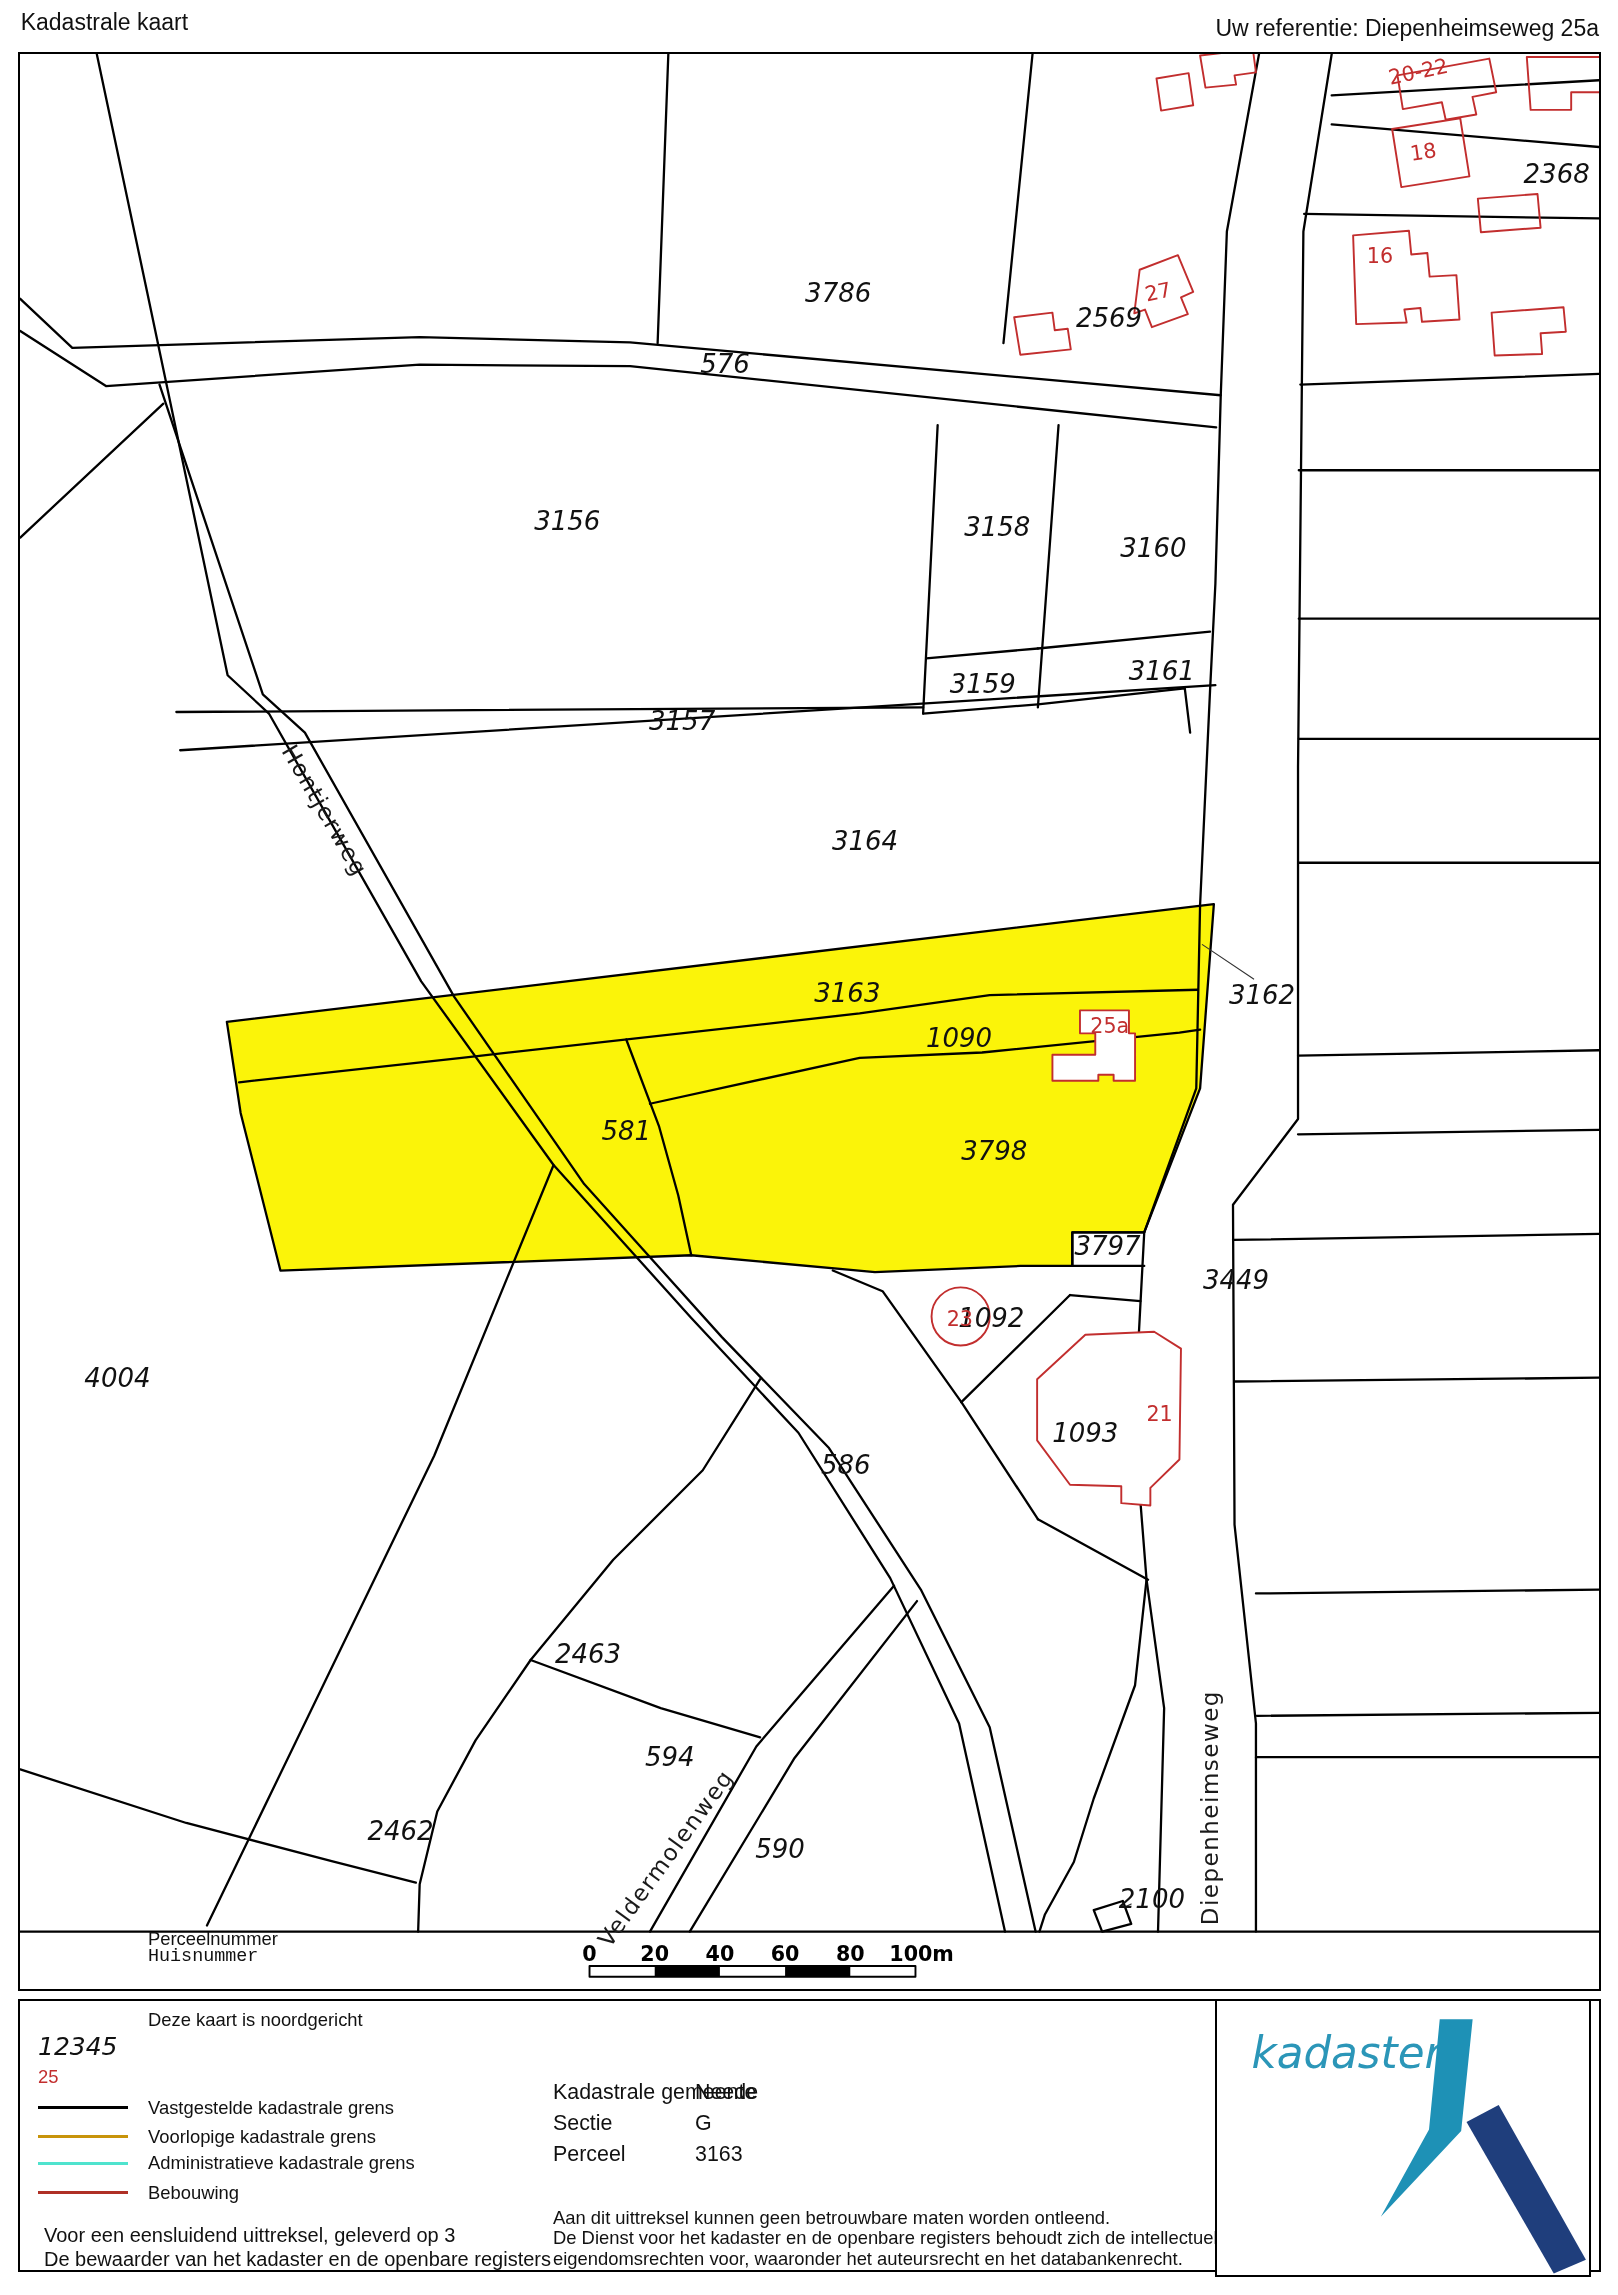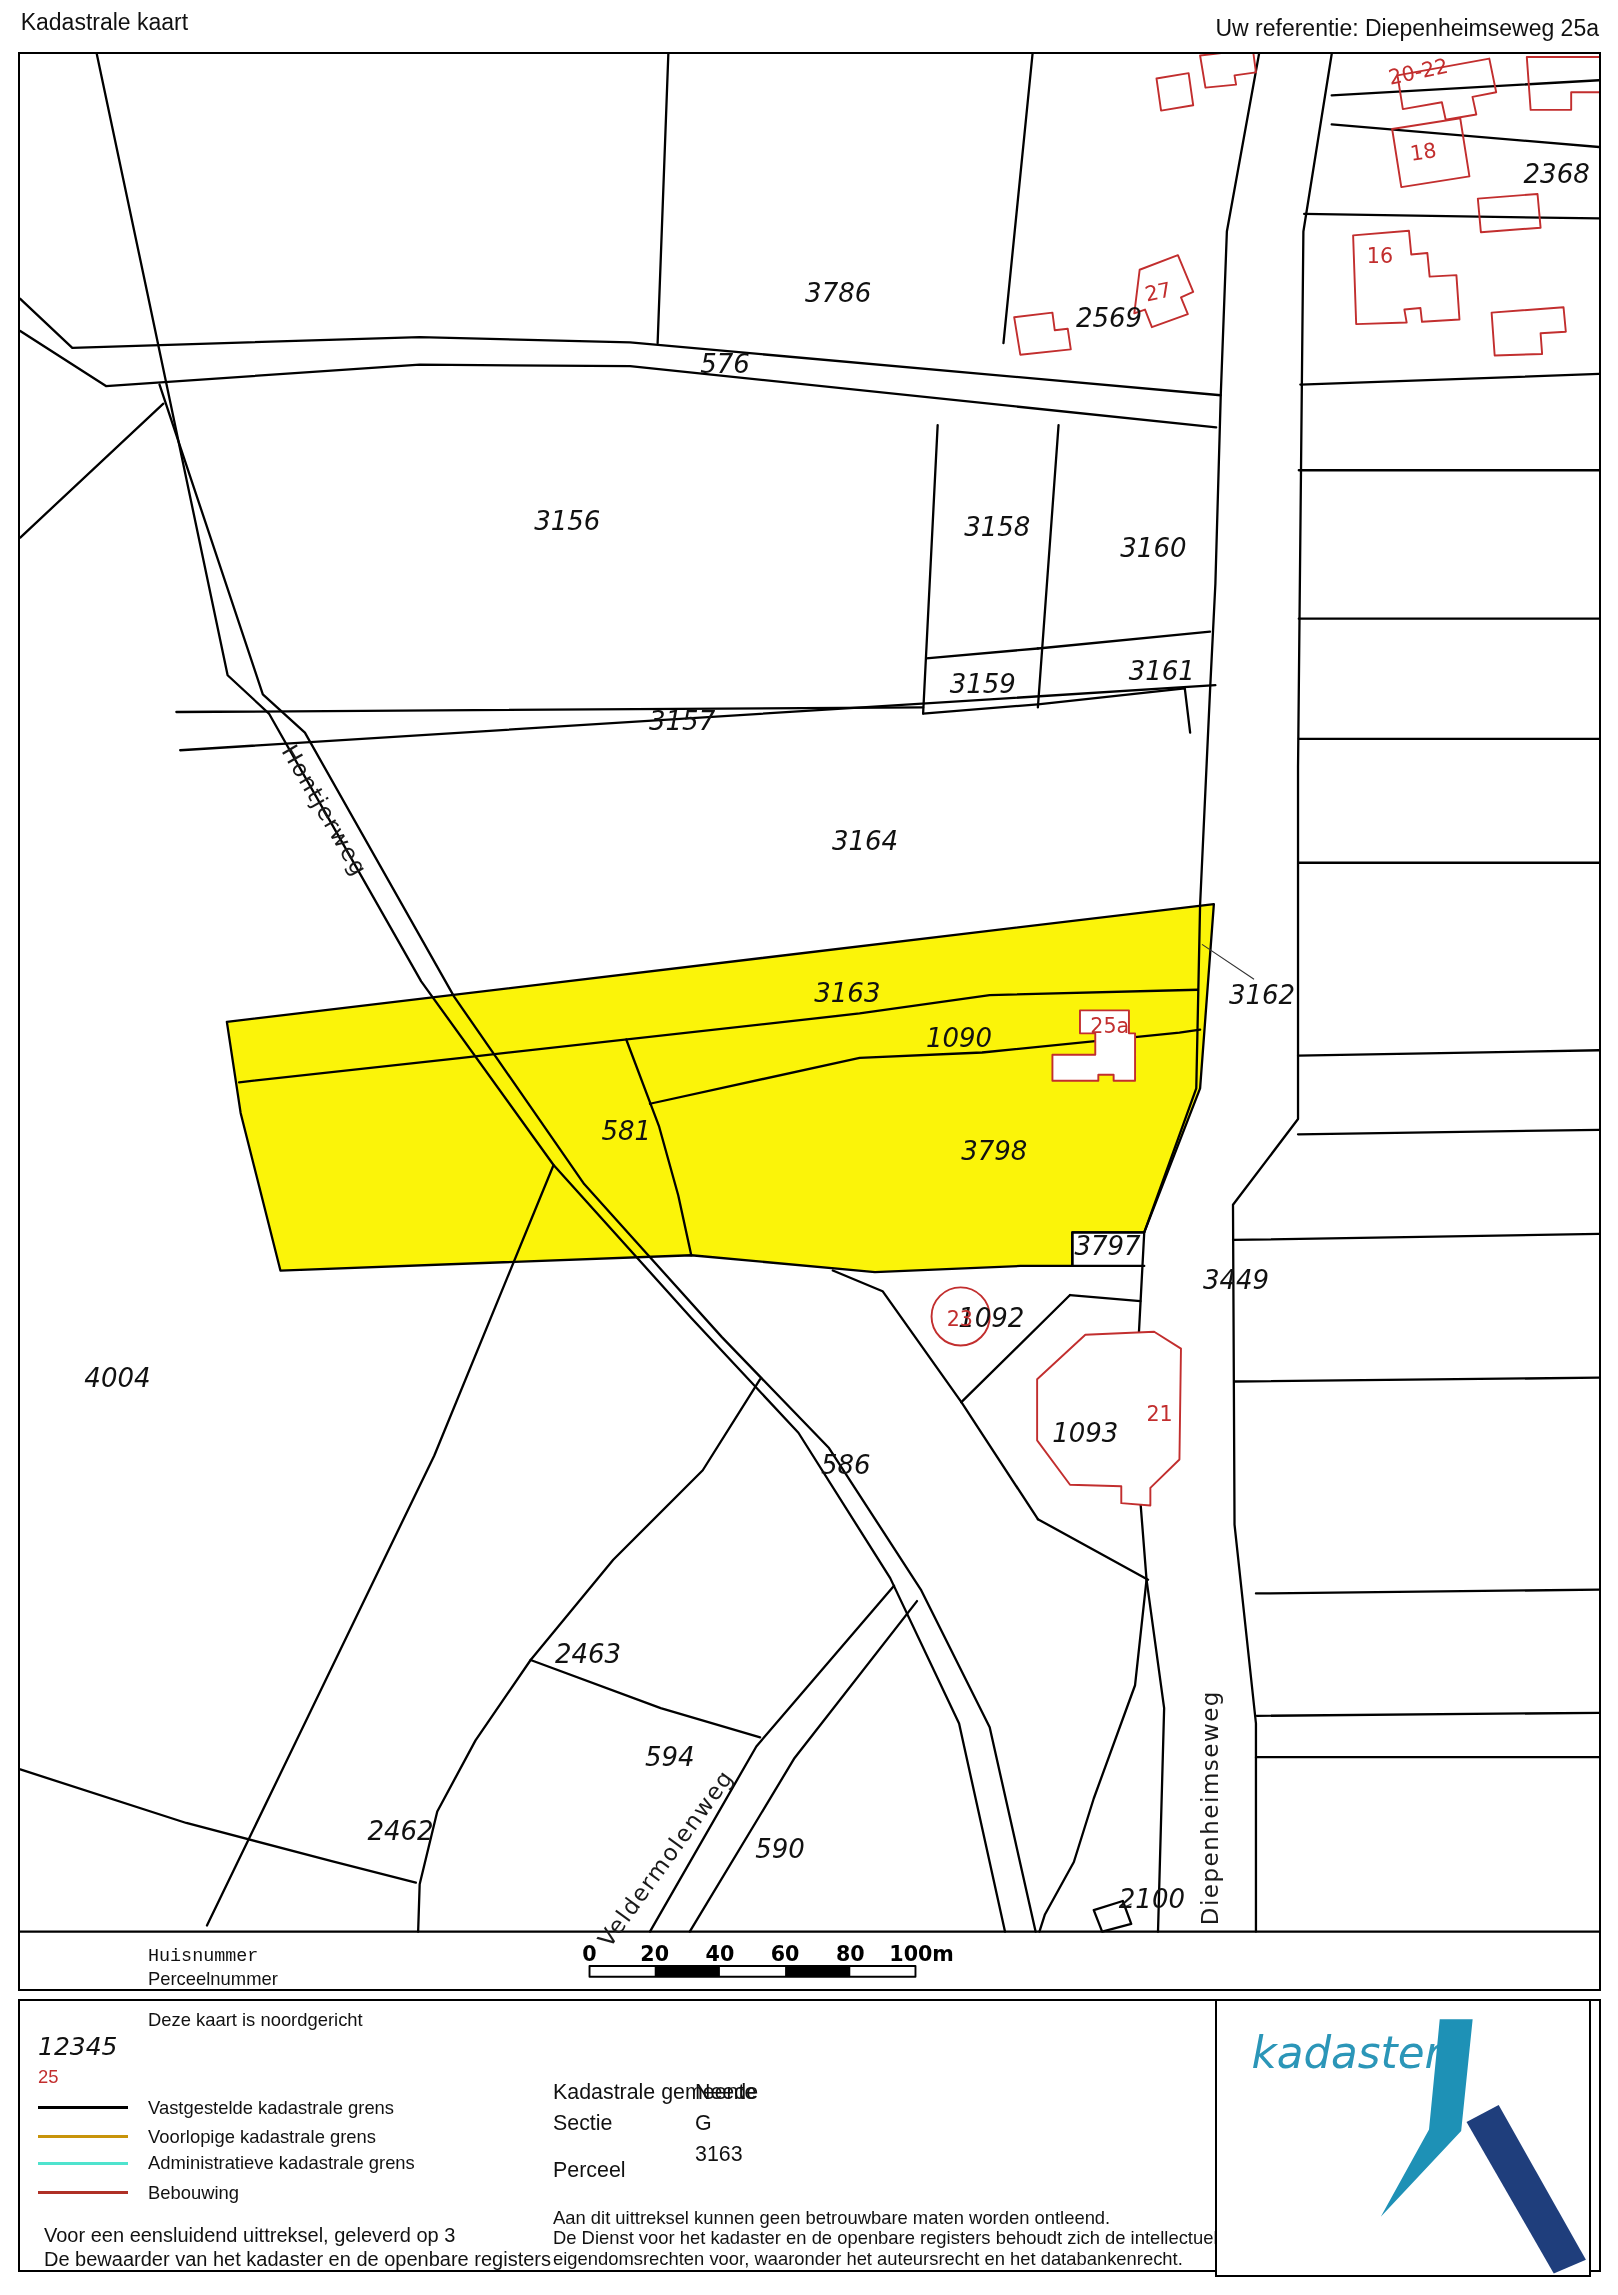--- a/index.html
+++ b/index.html
@@ -182,38 +182,38 @@
 
   <div class="stray" style="left:556px;top:2012px;width:17px;height:2.3px;opacity:.5"></div>
   <div class="stray" style="left:586px;top:2010px;width:3.8px;height:3.1px;opacity:.5"></div>
   <div class="stray" style="left:621px;top:2010px;width:4.6px;height:3.1px;opacity:.5"></div>
 
   <div id="legend-box"></div>
 
   <div id="text-layer" style="position:absolute;left:0;top:0;width:1618px;height:2295px;pointer-events:none;">
       <div style="position:absolute;left:148px;top:2009px;font-size:18.4px;">Deze kaart is noordgericht</div>
       <div class="leg-sample" style="position:absolute;top:2032px;font-family:&quot;DejaVu Sans&quot;,sans-serif;font-style:italic;font-size:25px;">12345</div>
-      <div class="leg-label" style="position:absolute;top:1968px;">Perceelnummer</div>
+      <div class="leg-label" style="position:absolute;top:1928px;">Perceelnummer</div>
       <div class="leg-sample" style="position:absolute;top:2066px;font-size:18.4px;color:#C22E2E;">25</div>
       <div class="leg-label" style="position:absolute;top:1946px;font-family:Liberation Mono, monospace;">Huisnummer</div>
       <div class="leg-line" style="position:absolute;top:2106px;background:#000000;"></div>
       <div class="leg-label" style="position:absolute;top:2097px;">Vastgestelde kadastrale grens</div>
       <div class="leg-line" style="position:absolute;top:2135px;background:#C8940A;"></div>
       <div class="leg-label" style="position:absolute;top:2126px;">Voorlopige kadastrale grens</div>
       <div class="leg-line" style="position:absolute;top:2162px;background:#4FE3CE;"></div>
       <div class="leg-label" style="position:absolute;top:2152px;">Administratieve kadastrale grens</div>
       <div class="leg-line" style="position:absolute;top:2191px;background:#AF3026;"></div>
       <div class="leg-label" style="position:absolute;top:2182px;">Bebouwing</div>
       <div class="foot" style="position:absolute;top:2224px;">Voor een eensluidend uittreksel, geleverd op 3</div>
       <div class="foot" style="position:absolute;top:2248px;">De bewaarder van het kadaster en de openbare registers</div>
       <div class="det-label" style="position:absolute;top:2080px;">Kadastrale gemeente</div>
       <div class="det-value" style="position:absolute;top:2080px;">Neede</div>
       <div class="det-label" style="position:absolute;top:2111px;">Sectie</div>
       <div class="det-value" style="position:absolute;top:2111px;">G</div>
-      <div class="det-label" style="position:absolute;top:2142px;margin-top:16px;">Perceel</div>
+      <div class="det-label" style="position:absolute;top:2142px;">Perceel</div>
       <div class="det-value" style="position:absolute;top:2142px;">3163</div>
       <div class="disc" style="position:absolute;top:2207px;">Aan dit uittreksel kunnen geen betrouwbare maten worden ontleend.</div>
       <div class="disc" style="position:absolute;top:2227px;">De Dienst voor het kadaster en de openbare registers behoudt zich de intellectuele</div>
       <div class="disc" style="position:absolute;top:2248px;">eigendomsrechten voor, waaronder het auteursrecht en het databankenrecht.</div>
     </div>
 
   <div id="logo-box">
     <svg width="372" height="274" viewBox="0 0 486 358">
       <text id="logo-text" x="45" y="88" font-family="DejaVu Sans, sans-serif" font-size="57" font-style="italic" fill="#2B96B8">kadaster</text>
       <polygon id="logo-mark-light" points="291,24 334,24 319,170 214,282 277,168" fill="#1E91B6"></polygon>

